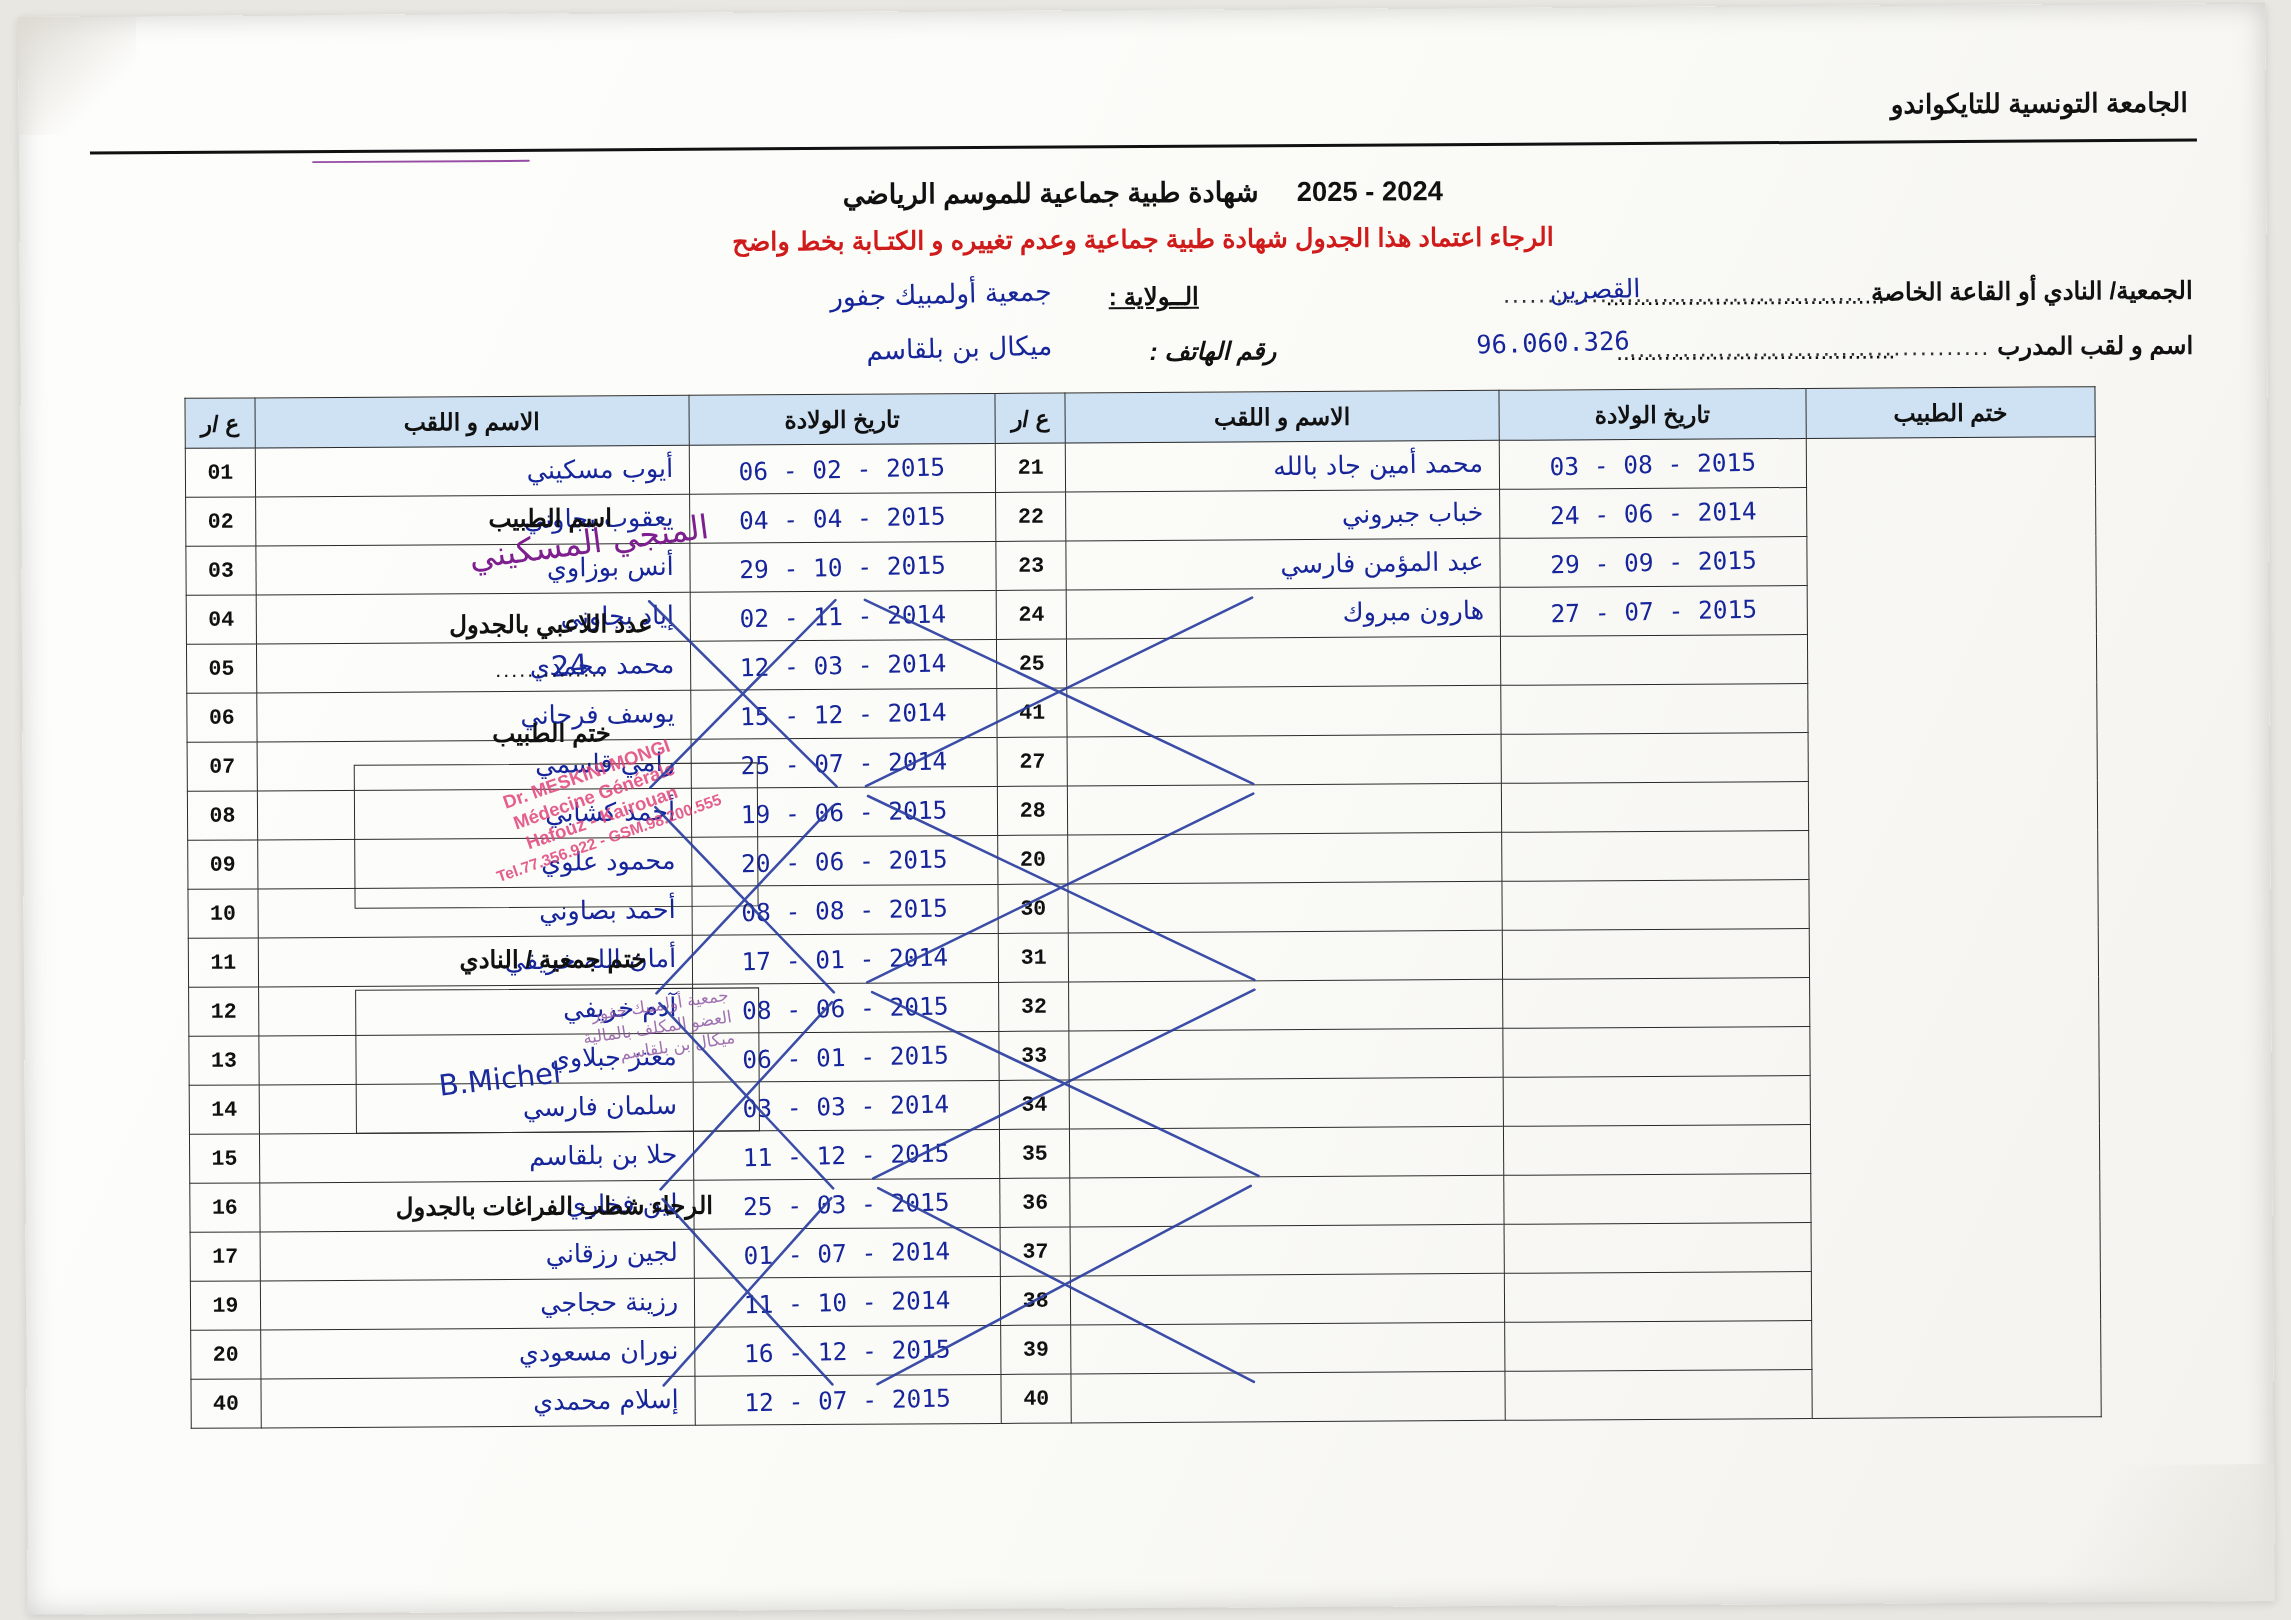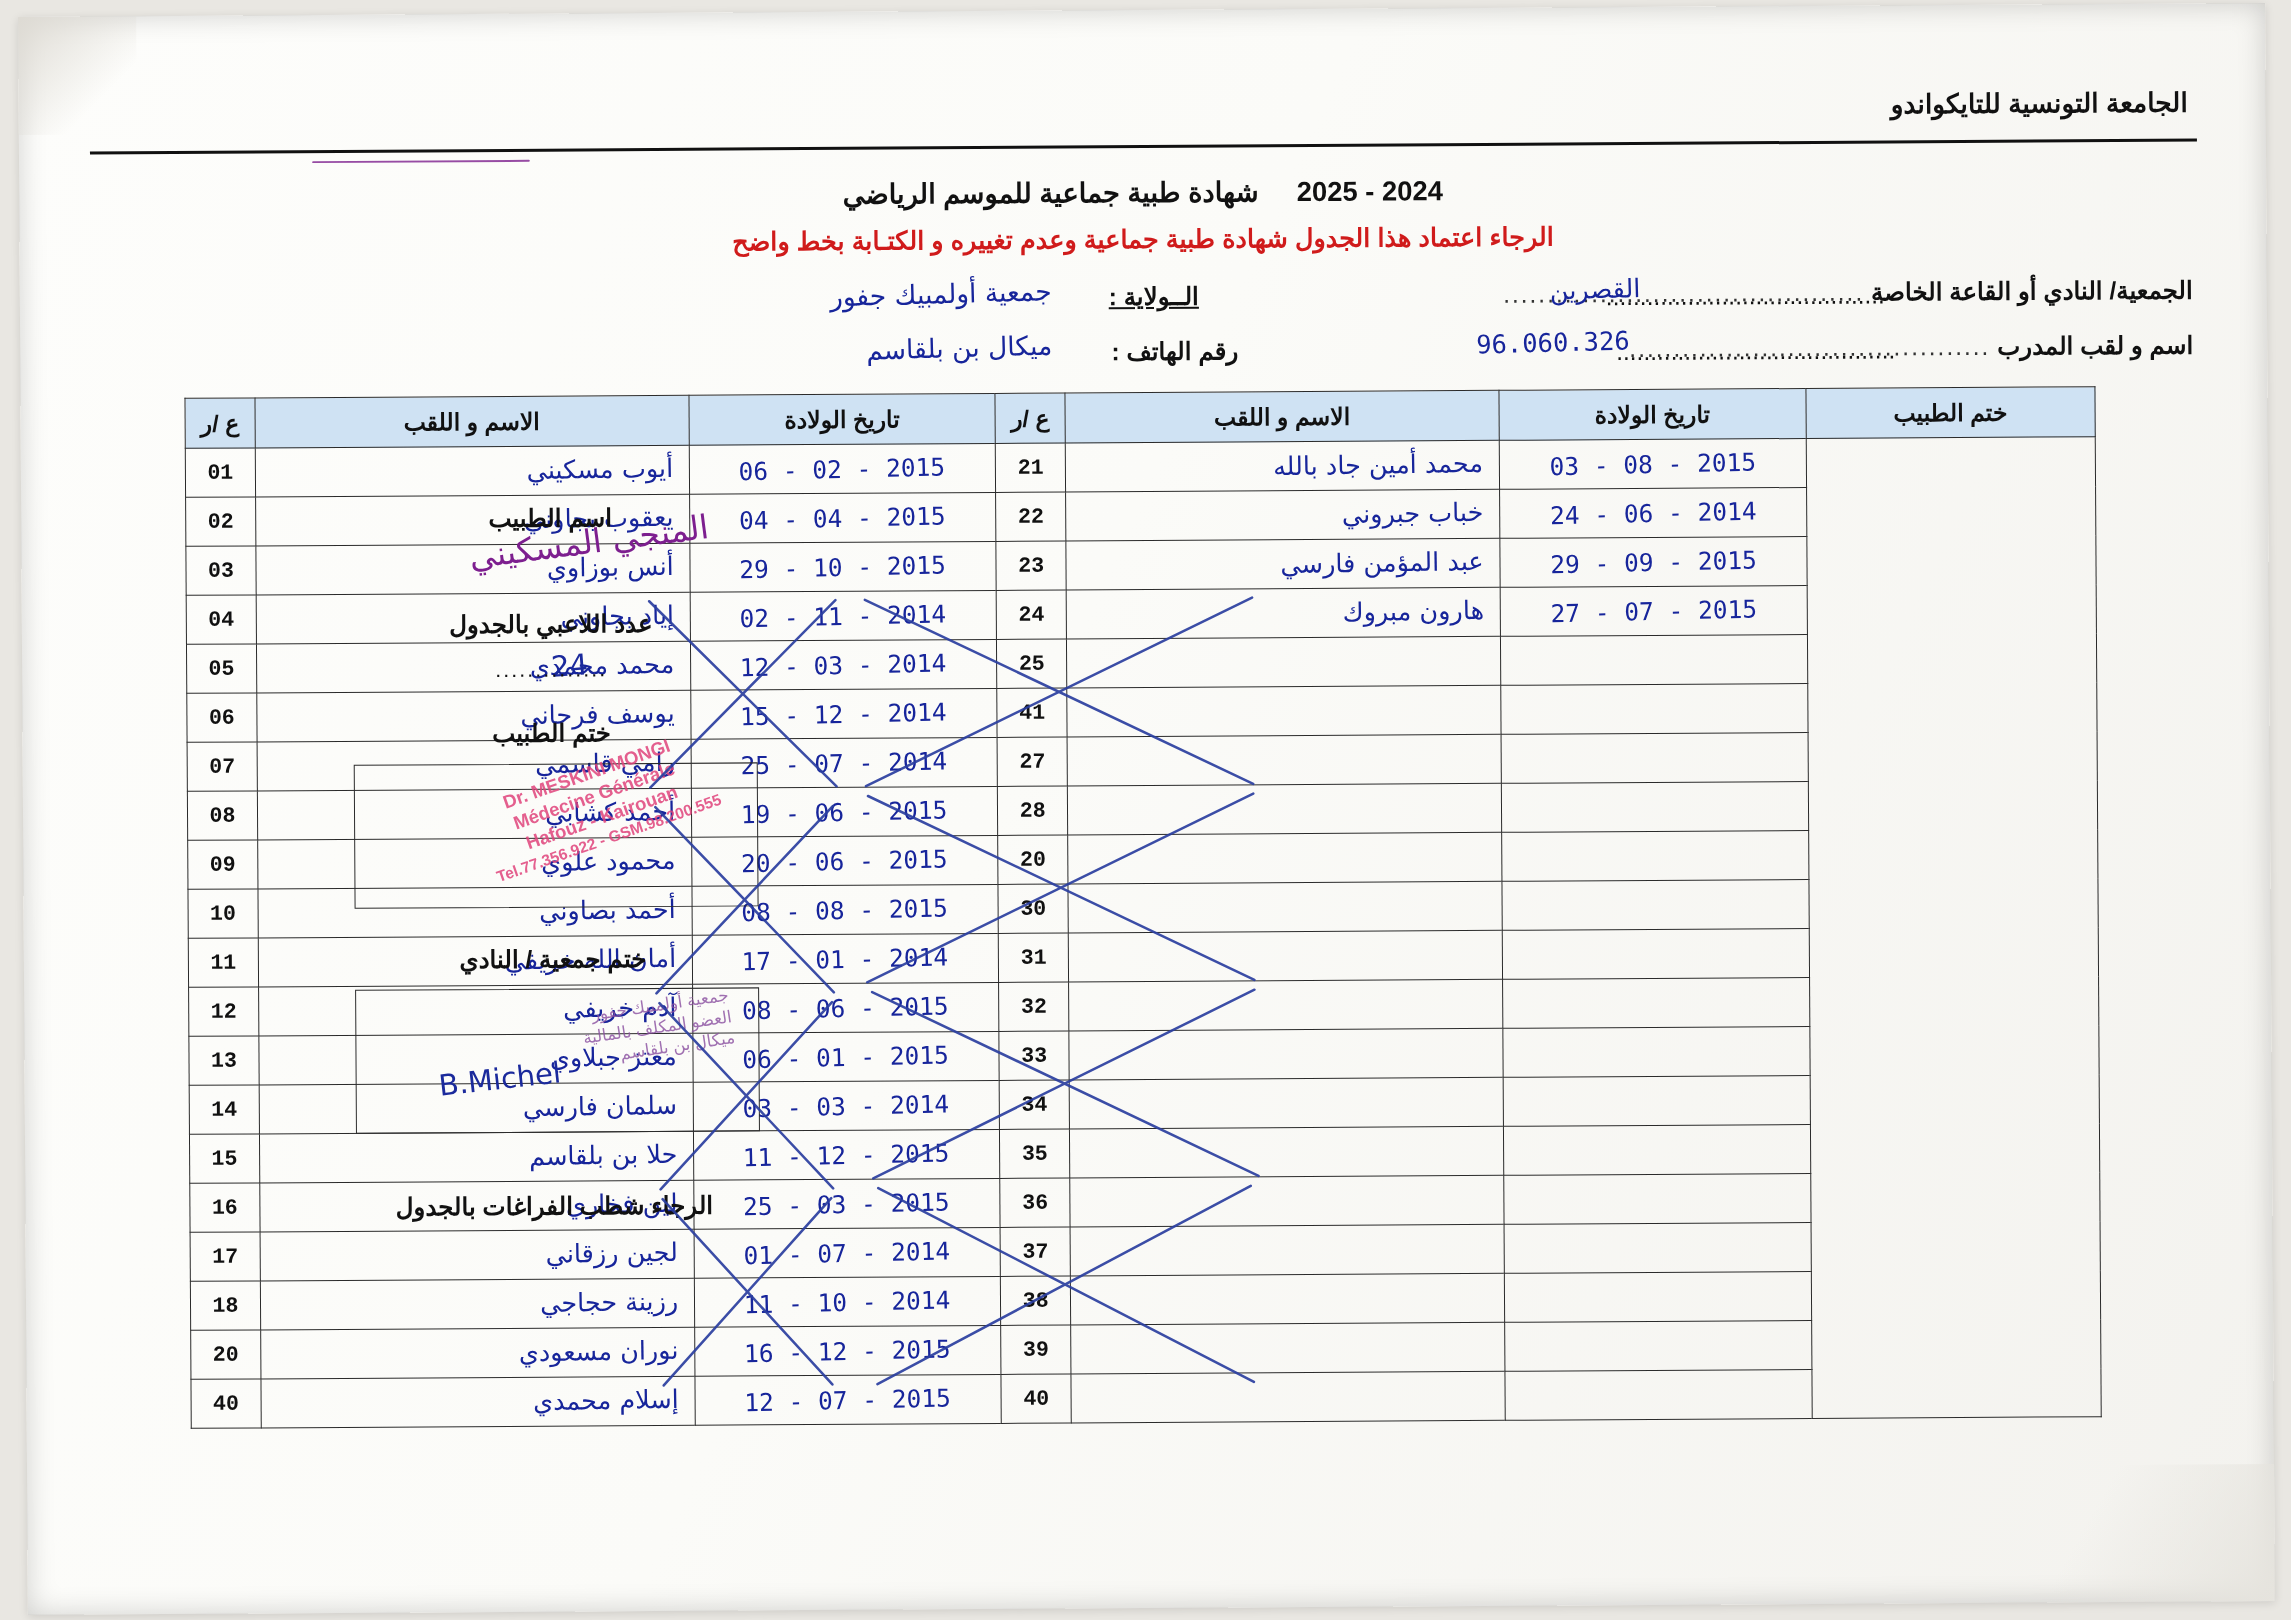--- a/index.html
+++ b/index.html
@@ -180,21 +180,21 @@
     </div>
     <div class="hand-ar" style="top:267px;right:627px;font-size:25.5px;">القصرين</div>
     <div class="field-row" style="top:276px;right:382px;font-weight:normal;">.........................................</div>
 
     <div class="field-row" style="top:327px;right:74px;">
       <span>اسم و لقب المدرب</span>
       <span class="dots">.........................................</span>
     </div>
     <div class="hand-ar" style="top:321px;right:1215px;">ميكال بن بلقاسم</div>
 
-    <div class="field-row" style="top:327px;right:1029px;">
+    <div class="field-row" style="top:327px;right:991px;font-style:italic;">
       <span>رقم الهاتف :</span>
     </div>
     <div class="hand-ar" style="top:320px;right:637px;font-family:'DejaVu Sans Mono',monospace;font-size:25.5px;">96.060.326</div>
     <div class="field-row" style="top:331px;right:372px;font-weight:normal;">.........................................</div>
 
     <table class="reg">
       <thead>
         <tr>
           <th class="c-stamp">ختم الطبيب</th>
           <th class="c-dob">تاريخ الولادة</th>
@@ -486,21 +486,21 @@
             <td class="c-name">
               <span class="w-name"></span>
             </td>
             <td class="c-num num">38</td>
             <td class="c-dob">
               <span class="w-dob">2014 - 10 - 11</span>
             </td>
             <td class="c-name">
               <span class="w-name">رزينة حجاجي</span>
             </td>
-            <td class="c-num num">18</td>
+            <td class="c-num num">19</td>
           </tr>
           <tr>
             <td class="c-dob">
               <span class="w-dob"></span>
             </td>
             <td class="c-name">
               <span class="w-name"></span>
             </td>
             <td class="c-num num">39</td>
             <td class="c-dob">

